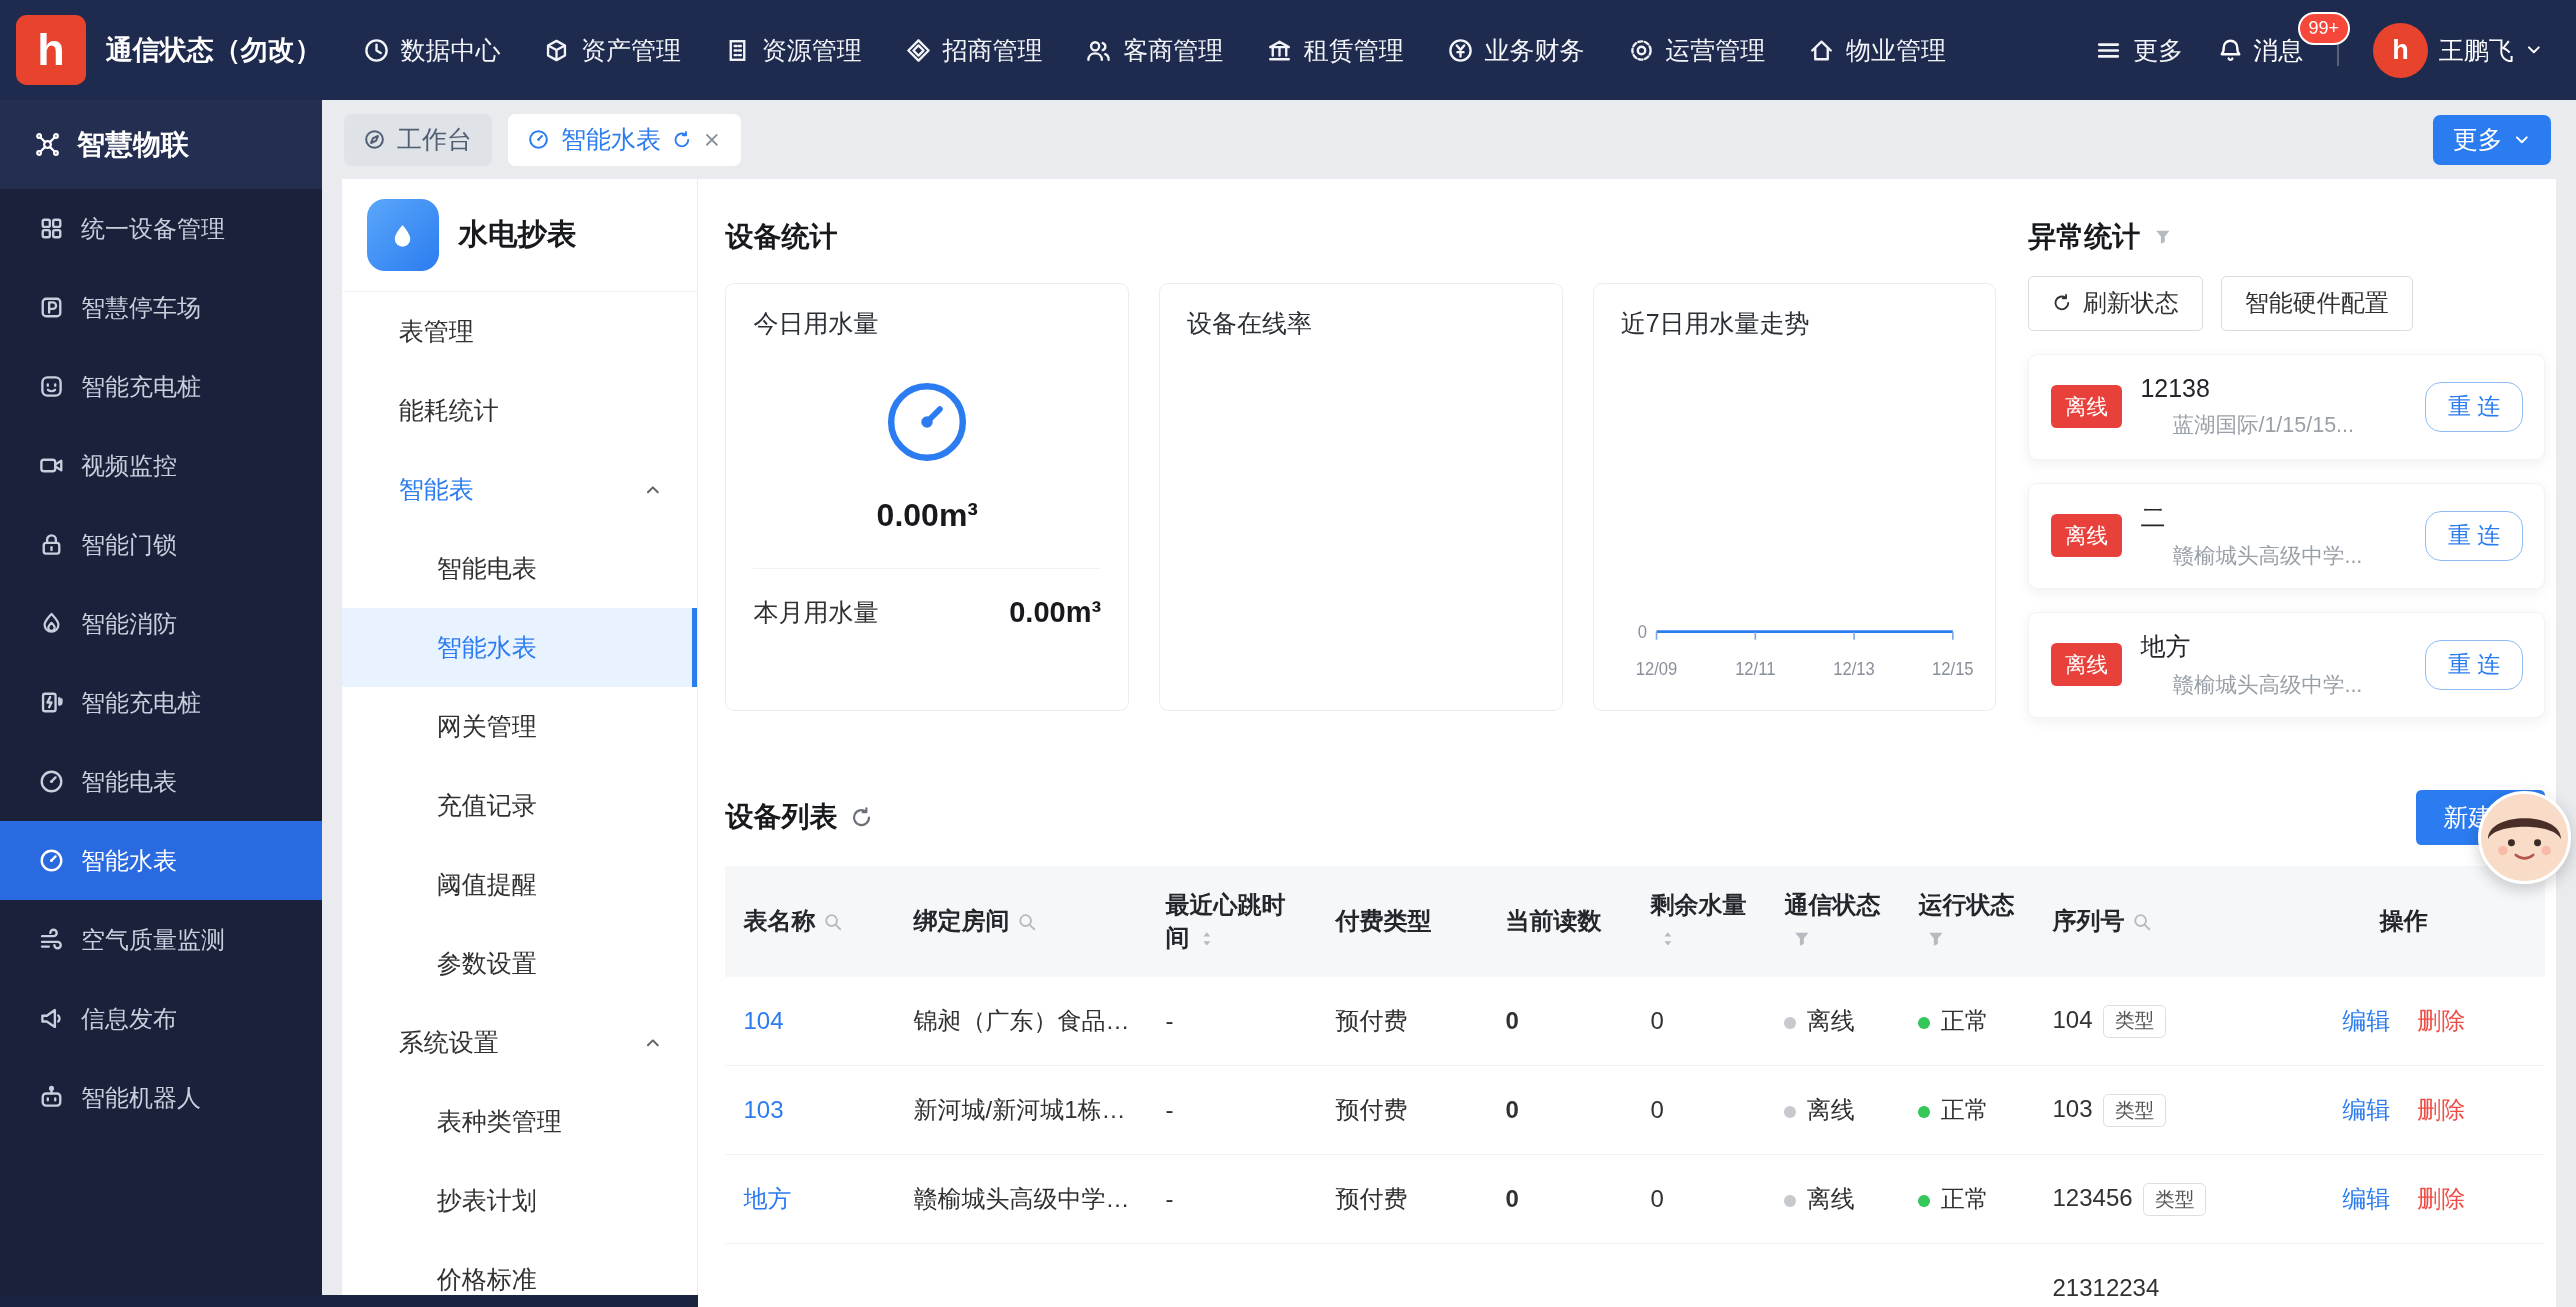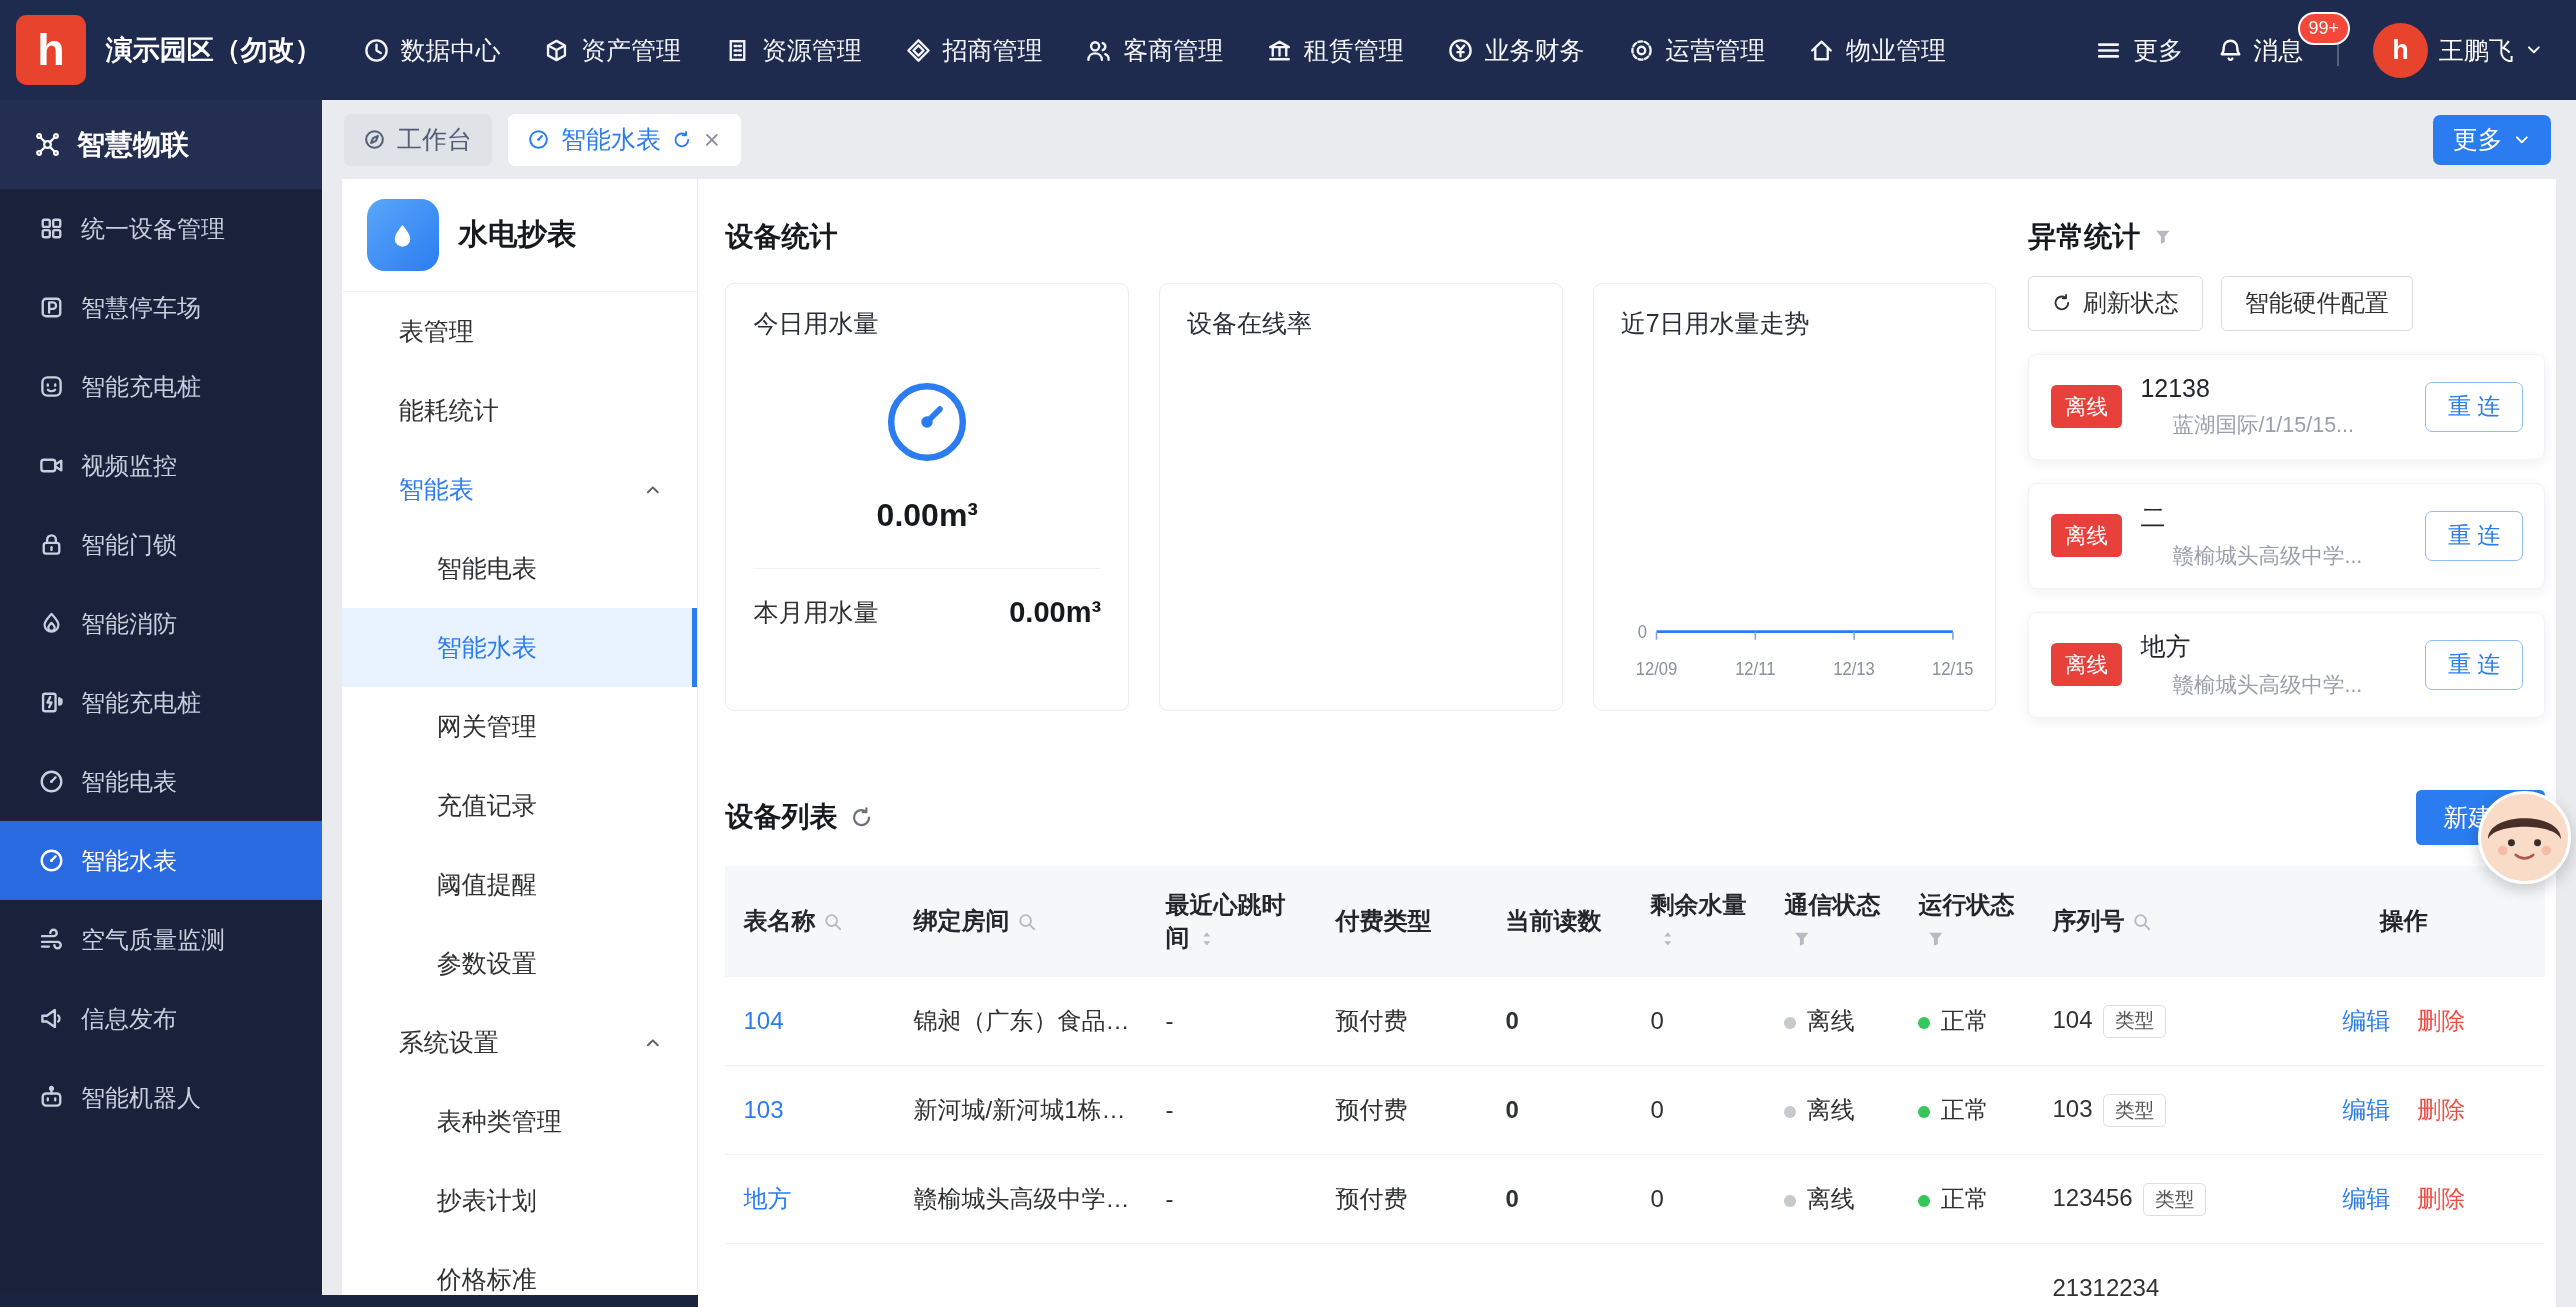--- a/index.html
+++ b/index.html
@@ -83,21 +83,21 @@
   .abn-title-row{display:flex;align-items:center;gap:12.5px;}
   .abn-btns{display:flex;gap:18px;margin-top:19.7px;}
   .btn-plain{height:55px;display:flex;align-items:center;gap:10.7px;padding:0 23px;border:1.8px solid #d8dbe0;border-radius:5.4px;
              background:#fff;font-size:24px;color:#303133;cursor:pointer;font-family:inherit;}
   .abn-card{margin-top:23px;height:106px;border-radius:9px;background:#fff;border:1.8px solid #f2f3f5;
             box-shadow:0 3.6px 12.5px rgba(0,0,0,.06);display:flex;align-items:center;padding:0 21.5px;gap:18px;}
   .abn-badge{background:#e8413c;color:#fff;font-size:21.5px;border-radius:5.4px;padding:7.2px 14.3px;flex:0 0 auto;}
   .abn-mid{flex:1;min-width:0;}
   .abn-name{font-size:25px;color:#24262b;}
   .abn-desc{font-size:21.5px;color:#9aa0a8;margin-top:7.2px;white-space:nowrap;overflow:hidden;text-overflow:ellipsis;margin-left:32px;}
-  .btn-outline{height:50px;padding:0 21.5px;border:1.8px solid #8fbcf7;color:#2b7cf0;border-radius:7px;background:#fff;
+  .btn-outline{height:50px;padding:0 21.5px;border:1.8px solid #8fbcf7;color:#2b7cf0;border-radius:16px;background:#fff;
                font-size:23px;cursor:pointer;flex:0 0 auto;font-family:inherit;}
 
   
   .list-head{display:flex;align-items:center;margin-top:72px;gap:12.5px;}
   .btn-primary{margin-left:auto;height:55px;padding:0 27px;background:#2b7cf0;color:#fff;border:none;border-radius:5.4px;
                font-size:25px;cursor:pointer;font-family:inherit;}
   table.dev{width:100%;border-collapse:collapse;table-layout:fixed;margin-top:21.5px;}
   table.dev th{background:#f6f7f9;font-size:24px;font-weight:600;color:#24262b;text-align:left;
                padding:23px 14.3px 23px 18px;line-height:1.35;vertical-align:middle;}
   table.dev td{font-size:24px;color:#303133;padding:0 14.3px 0 18px;height:89px;border-bottom:1.8px solid #f2f3f6;
@@ -317,21 +317,21 @@
     </symbol>
   <symbol id="i-filter" viewBox="0 0 16 16">
       <path d="M2.6 3h10.8L9.6 7.8v4.4l-3.2 1.4V7.8z" fill="currentColor"></path>
     </symbol>
 </svg>
 
 <header class="topbar">
   <div class="logo">
       <span>h</span>
     </div>
-  <div class="park">演示园区（勿改）</div>
+  <div class="park">通信状态（勿改）</div>
   <nav class="topnav">
     <div class="topnav-item">
         <svg class="ic" viewBox="0 0 30 30" width="27" height="27">
           <use href="#i-clock"></use>
         </svg>
         <span>数据中心</span>
       </div>
     <div class="topnav-item">
         <svg class="ic" viewBox="0 0 30 30" width="27" height="27">
           <use href="#i-cube"></use>

